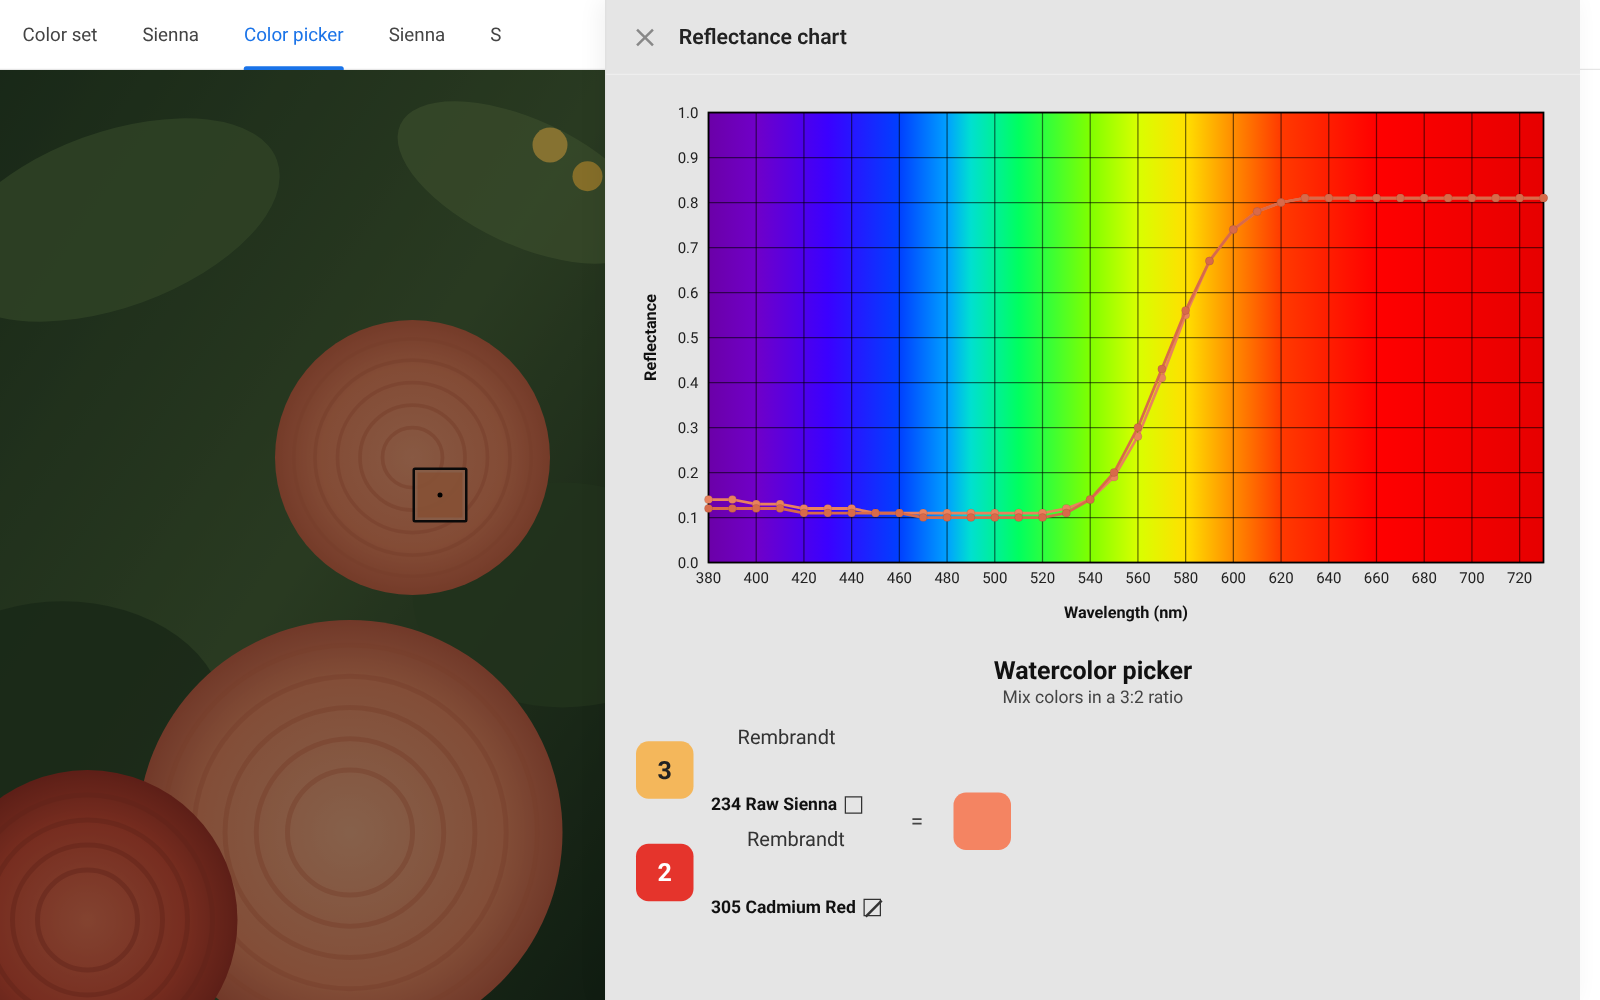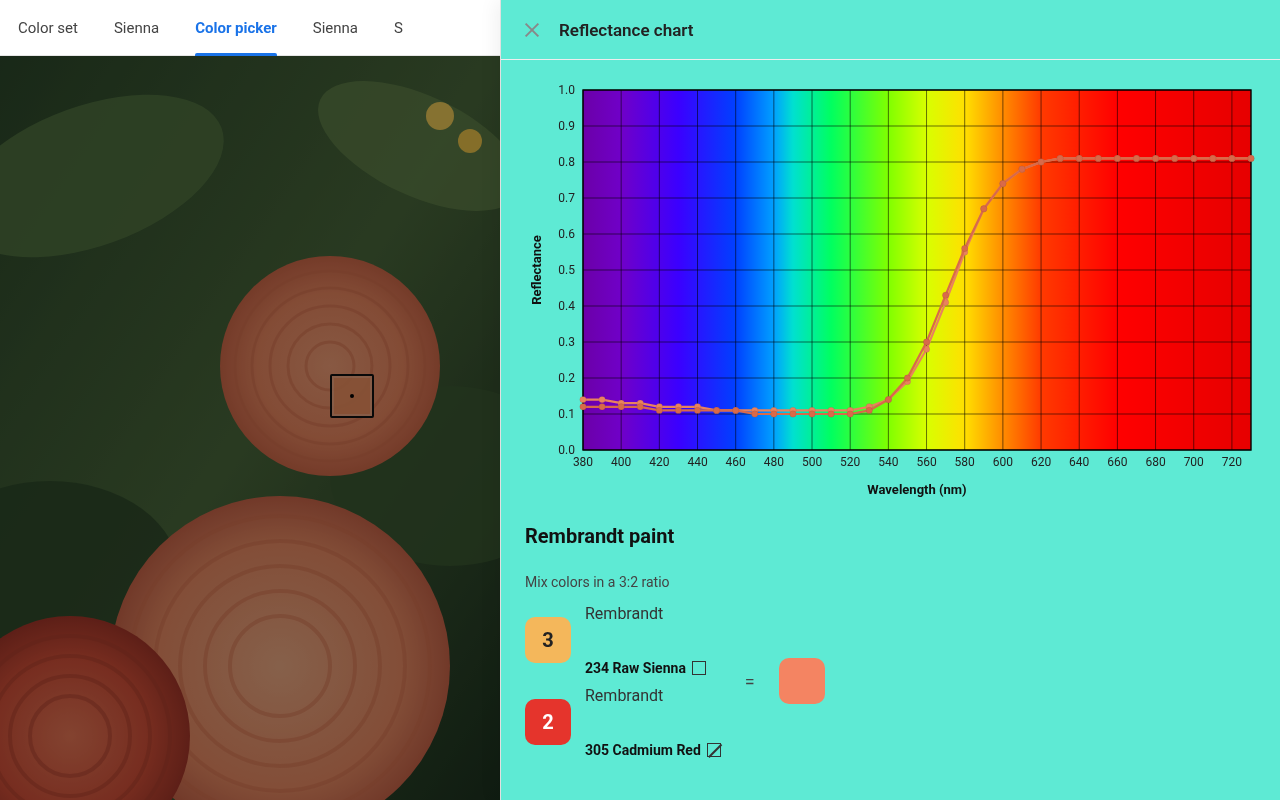--- a/index.html
+++ b/index.html
@@ -9,21 +9,21 @@
     background: #fff;
   }
   
   .tabs {
     display: flex; gap: 36px; padding: 0 18px;
     height: 56px; align-items: center;
     border-bottom: 1px solid #e6e6e6;
     font-size: 15px; color: #444; background:#fff;
   }
   .tab { cursor: pointer; position: relative; padding: 18px 0; }
-  .tab.active { color: #1a73e8; font-weight: bold; }
+  .tab.active { color: #1a73e8; }
   .tab.active::after {
     content:""; position:absolute; left:0; right:0; bottom:-1px;
     height:3px; background:#1a73e8; border-radius:2px 2px 0 0;
   }
   
   .photo-area {
     position:absolute; top:56px; left:0; width:500px; height:744px;
     overflow:hidden;
   }
   .photo-area svg { width:500px; height:744px; display:block; }
@@ -37,42 +37,42 @@
     content:""; position:absolute; top:50%; left:50%;
     width:4px; height:4px; background:#000; border-radius:50%;
     transform:translate(-50%,-50%);
   }
   
   .dim { position:absolute; inset:56px 780px 0 0; background:rgba(0,0,0,.45); pointer-events:none;}
   
   .dim{ width:500px; height:744px; top:56px; left:0;}
   
   .panel {
-    position:absolute; top:0; right:0; width:780px; height:800px;
-    background:#5eead4; border-left:1px solid #e0e0e0;
+    position:absolute; top:0; right:16px; width:780px; height:800px;
+    background:#e5e5e5; border-left:1px solid #e0e0e0;
     box-shadow:-4px 0 18px rgba(0,0,0,.06);
-    display:flex; flex-direction:column;
+    display:flex; flex-direction:column;text-align:center;
   }
   .panel-header{
     display:flex; align-items:center; gap:18px;
     height:60px; padding:0 22px; border-bottom:1px solid #eee;
   }
   .close-x { width:18px; height:18px; cursor:pointer; position:relative; color:#888;}
   .close-x::before,.close-x::after{
     content:""; position:absolute; left:8px; top:0; width:2px; height:18px;
     background:#888;
   }
   .close-x::before{ transform:rotate(45deg);}
   .close-x::after{ transform:rotate(-45deg);}
   .panel-title{ font-size:17px; font-weight:600; color:#222;}
   .panel-body{ padding:20px 24px; overflow:auto; flex:1;}
   #chart-svg{ display:block;}
   
   .mix-title{ font-size:20px; font-weight:700; margin-top:24px; color:#111;}
-  .mix-sub{ font-size:14px; color:#444; margin-top:26px;}
+  .mix-sub{ font-size:14px; color:#444; margin-top:2px;}
   .mix-row{ display:flex; align-items:center; gap:24px; margin-top:14px;}
   .parts-col{ display:flex; flex-direction:column; gap:10px;}
   .part{
     display:flex; align-items:center; gap:14px;
   }
   .part-chip{
     width:46px; height:46px; border-radius:10px;
     display:flex; align-items:center; justify-content:center;
     font-size:20px; font-weight:700; color:#333;
   }
@@ -332,21 +332,21 @@
         <circle cx="592.4" cy="78.39999999999998" r="3.2" fill="#d86a4a" stroke="#00000022" stroke-width="0.5"></circle>
         <circle cx="611.4857142857143" cy="78.39999999999998" r="3.2" fill="#d86a4a" stroke="#00000022" stroke-width="0.5"></circle>
         <circle cx="630.5714285714286" cy="78.39999999999998" r="3.2" fill="#d86a4a" stroke="#00000022" stroke-width="0.5"></circle>
         <circle cx="649.6571428571428" cy="78.39999999999998" r="3.2" fill="#d86a4a" stroke="#00000022" stroke-width="0.5"></circle>
         <circle cx="668.7428571428571" cy="78.39999999999998" r="3.2" fill="#d86a4a" stroke="#00000022" stroke-width="0.5"></circle>
         <circle cx="687.8285714285714" cy="78.39999999999998" r="3.2" fill="#d86a4a" stroke="#00000022" stroke-width="0.5"></circle>
         <circle cx="706.9142857142857" cy="78.39999999999998" r="3.2" fill="#d86a4a" stroke="#00000022" stroke-width="0.5"></circle>
         <circle cx="726" cy="78.39999999999998" r="3.2" fill="#d86a4a" stroke="#00000022" stroke-width="0.5"></circle>
       </svg>
 
-    <div class="mix-title">Rembrandt paint</div>
+    <div class="mix-title">Watercolor picker</div>
     <div class="mix-sub">Mix colors in a 3:2 ratio</div>
 
     <div class="mix-row">
       <div class="parts-col" id="parts-col">
           <div class="part">
             <div class="part-chip dark-text" style="background: rgb(244, 183, 91);">3</div>
             <div class="part-meta">
               <div class="brand">Rembrandt</div>
               <div class="name">
                 <span>234 Raw Sienna</span>

